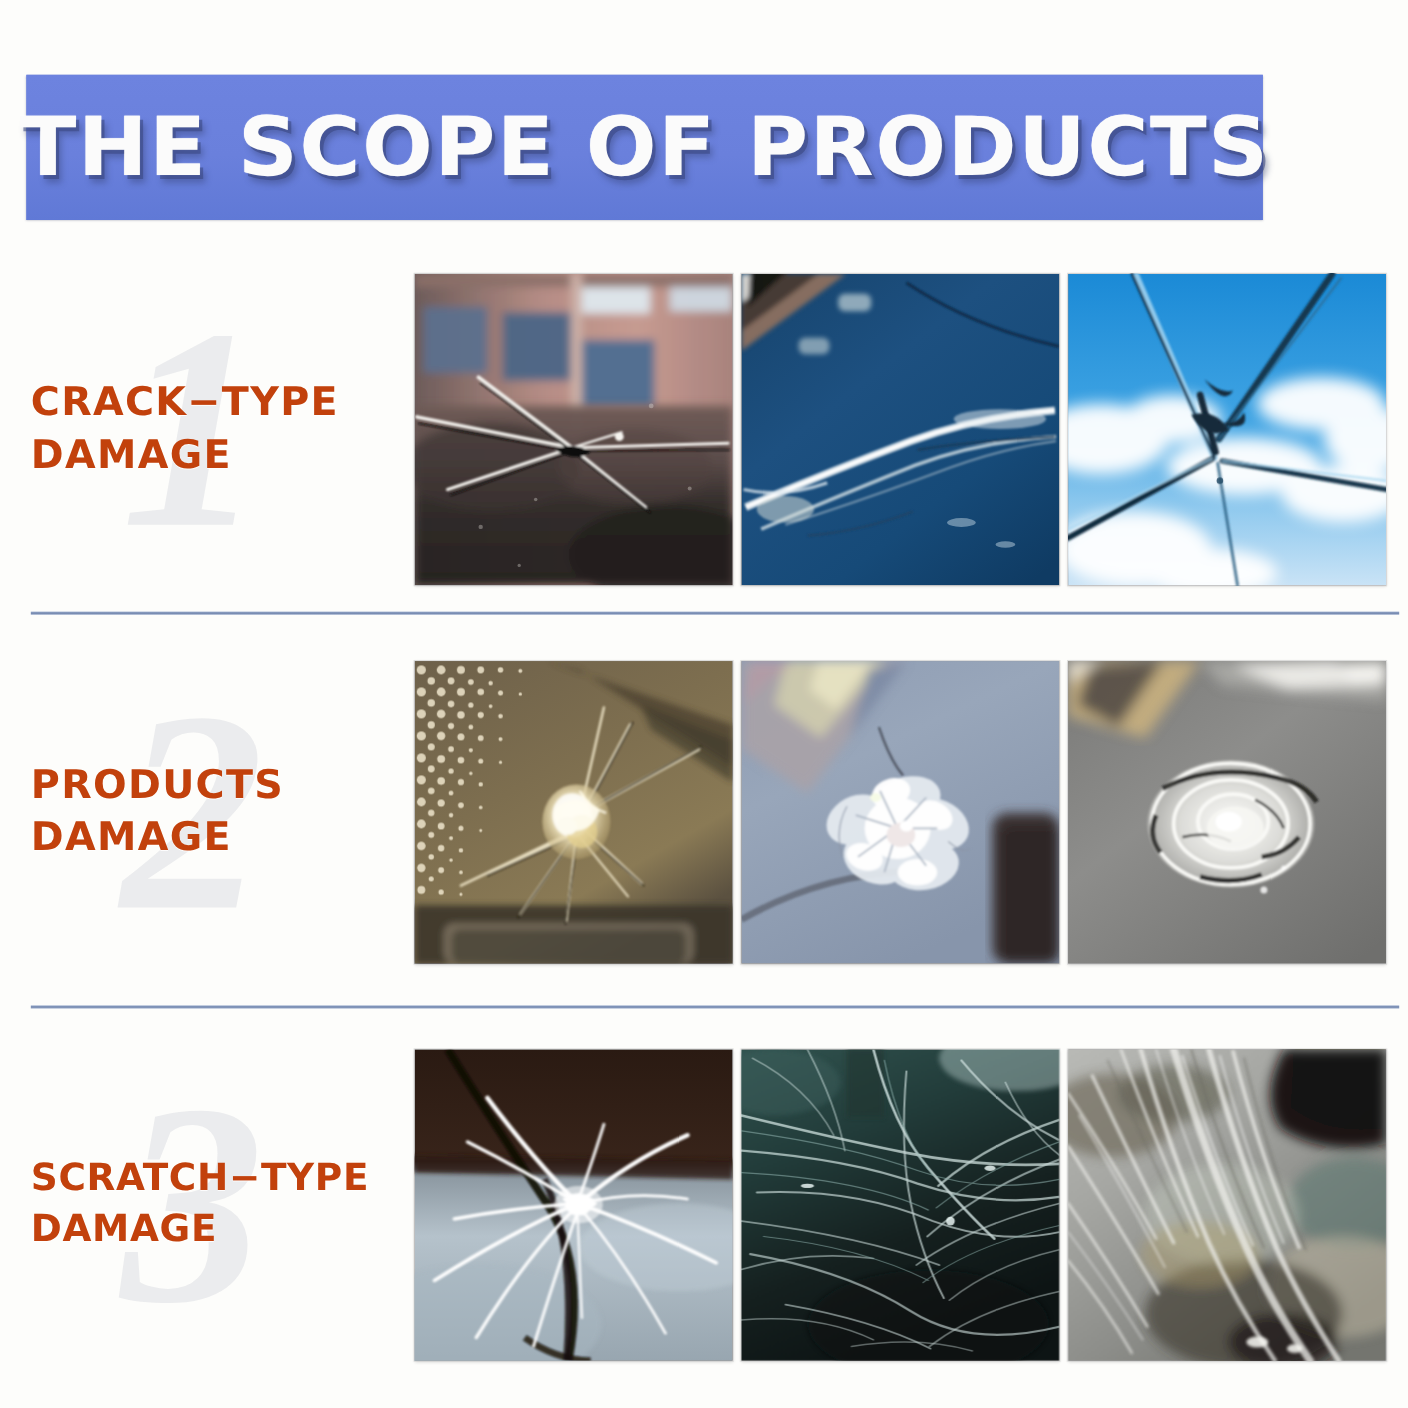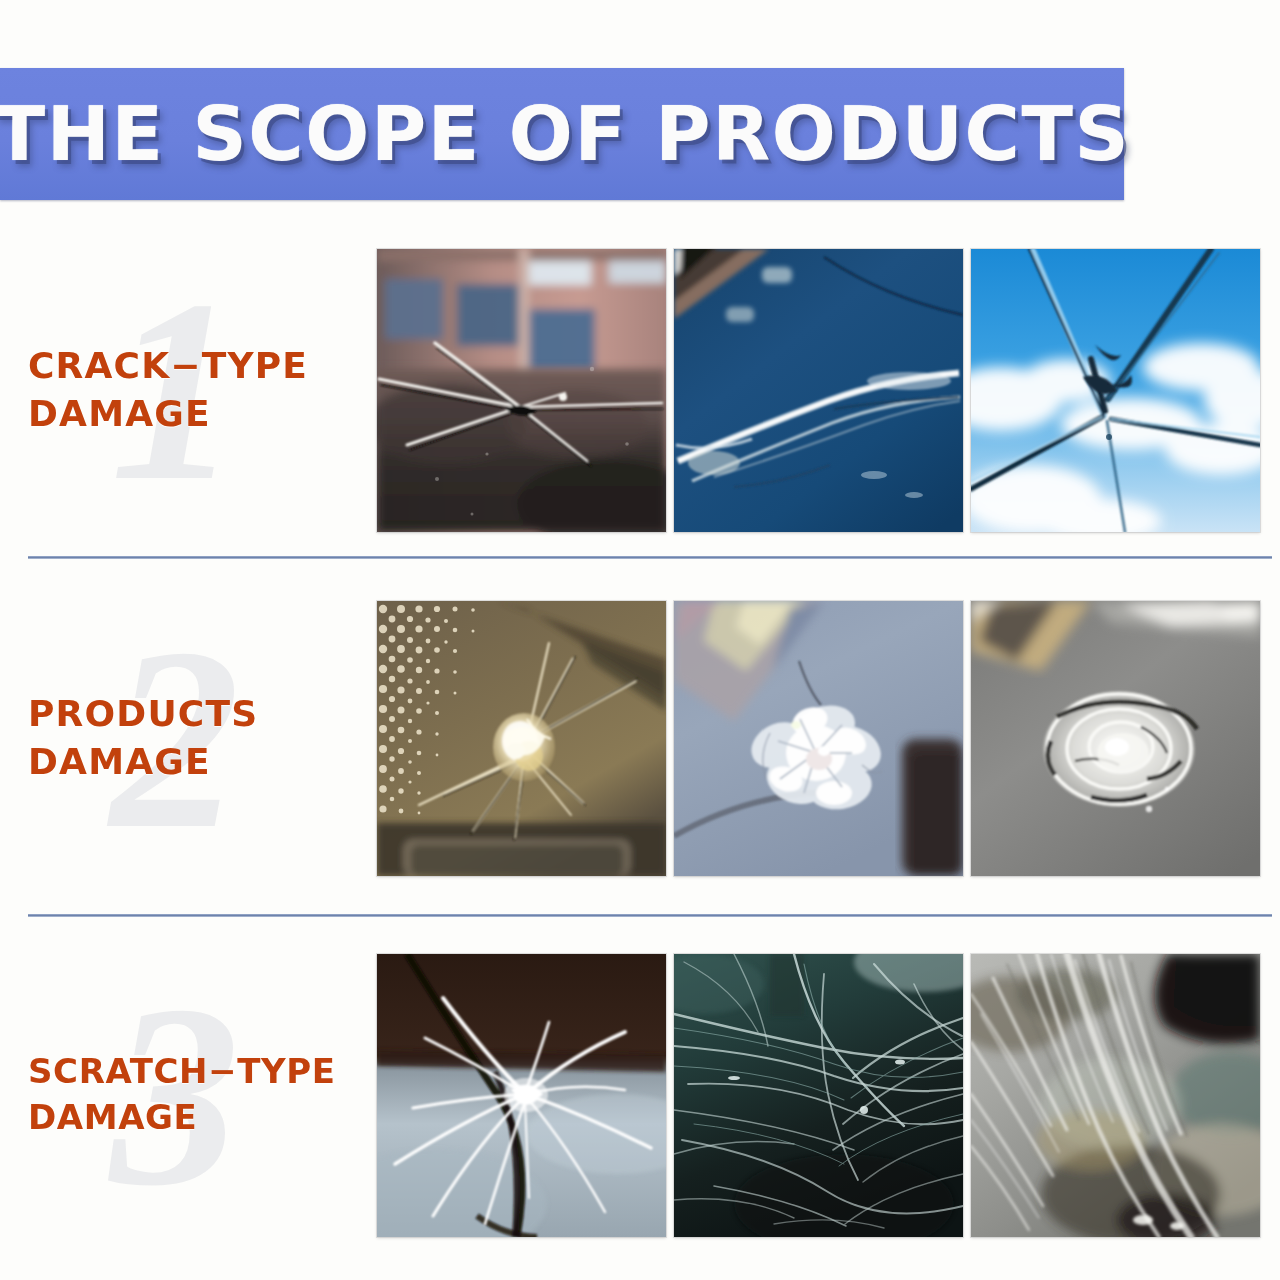--- a/index.html
+++ b/index.html
@@ -7,21 +7,21 @@
   body {
     background:#fdfdfb;
     font-family:"Liberation Sans", sans-serif;
     position:relative;
     overflow:hidden;
   }
 
   
   #banner {
     position:absolute;
-    left:0; top:68px;
+    left:24px; top:68px;
     width:1124px; height:132px;
     background:#6a81dd;
     background-image:linear-gradient(180deg,#6d83df 0%,#6a80dc 55%,#6079d6 100%);
     box-shadow:0 1px 2px rgba(40,50,90,.35);
     display:flex; align-items:center; justify-content:center;
   }
   #banner-title {
     font-family:"DejaVu Sans", sans-serif;
     font-weight:bold;
     font-size:74px;

